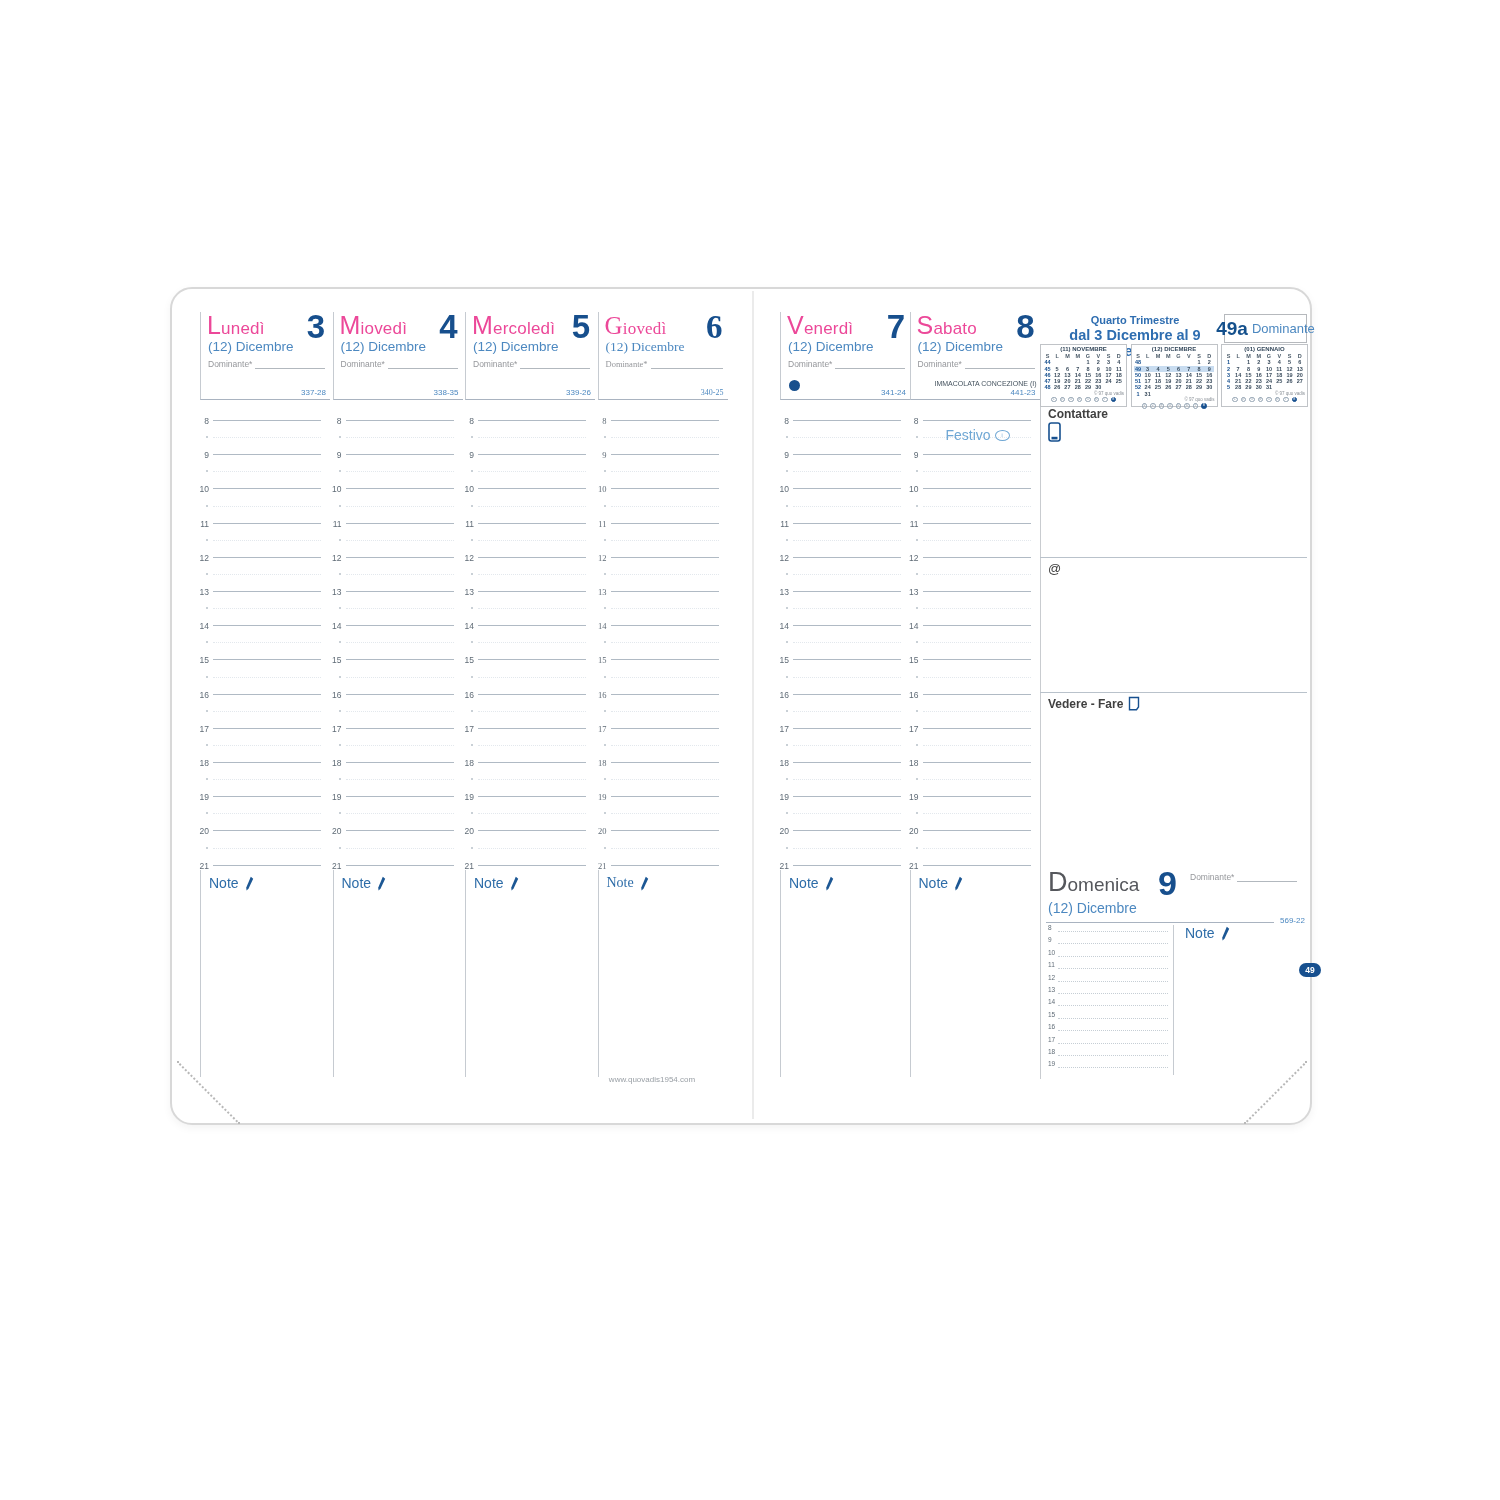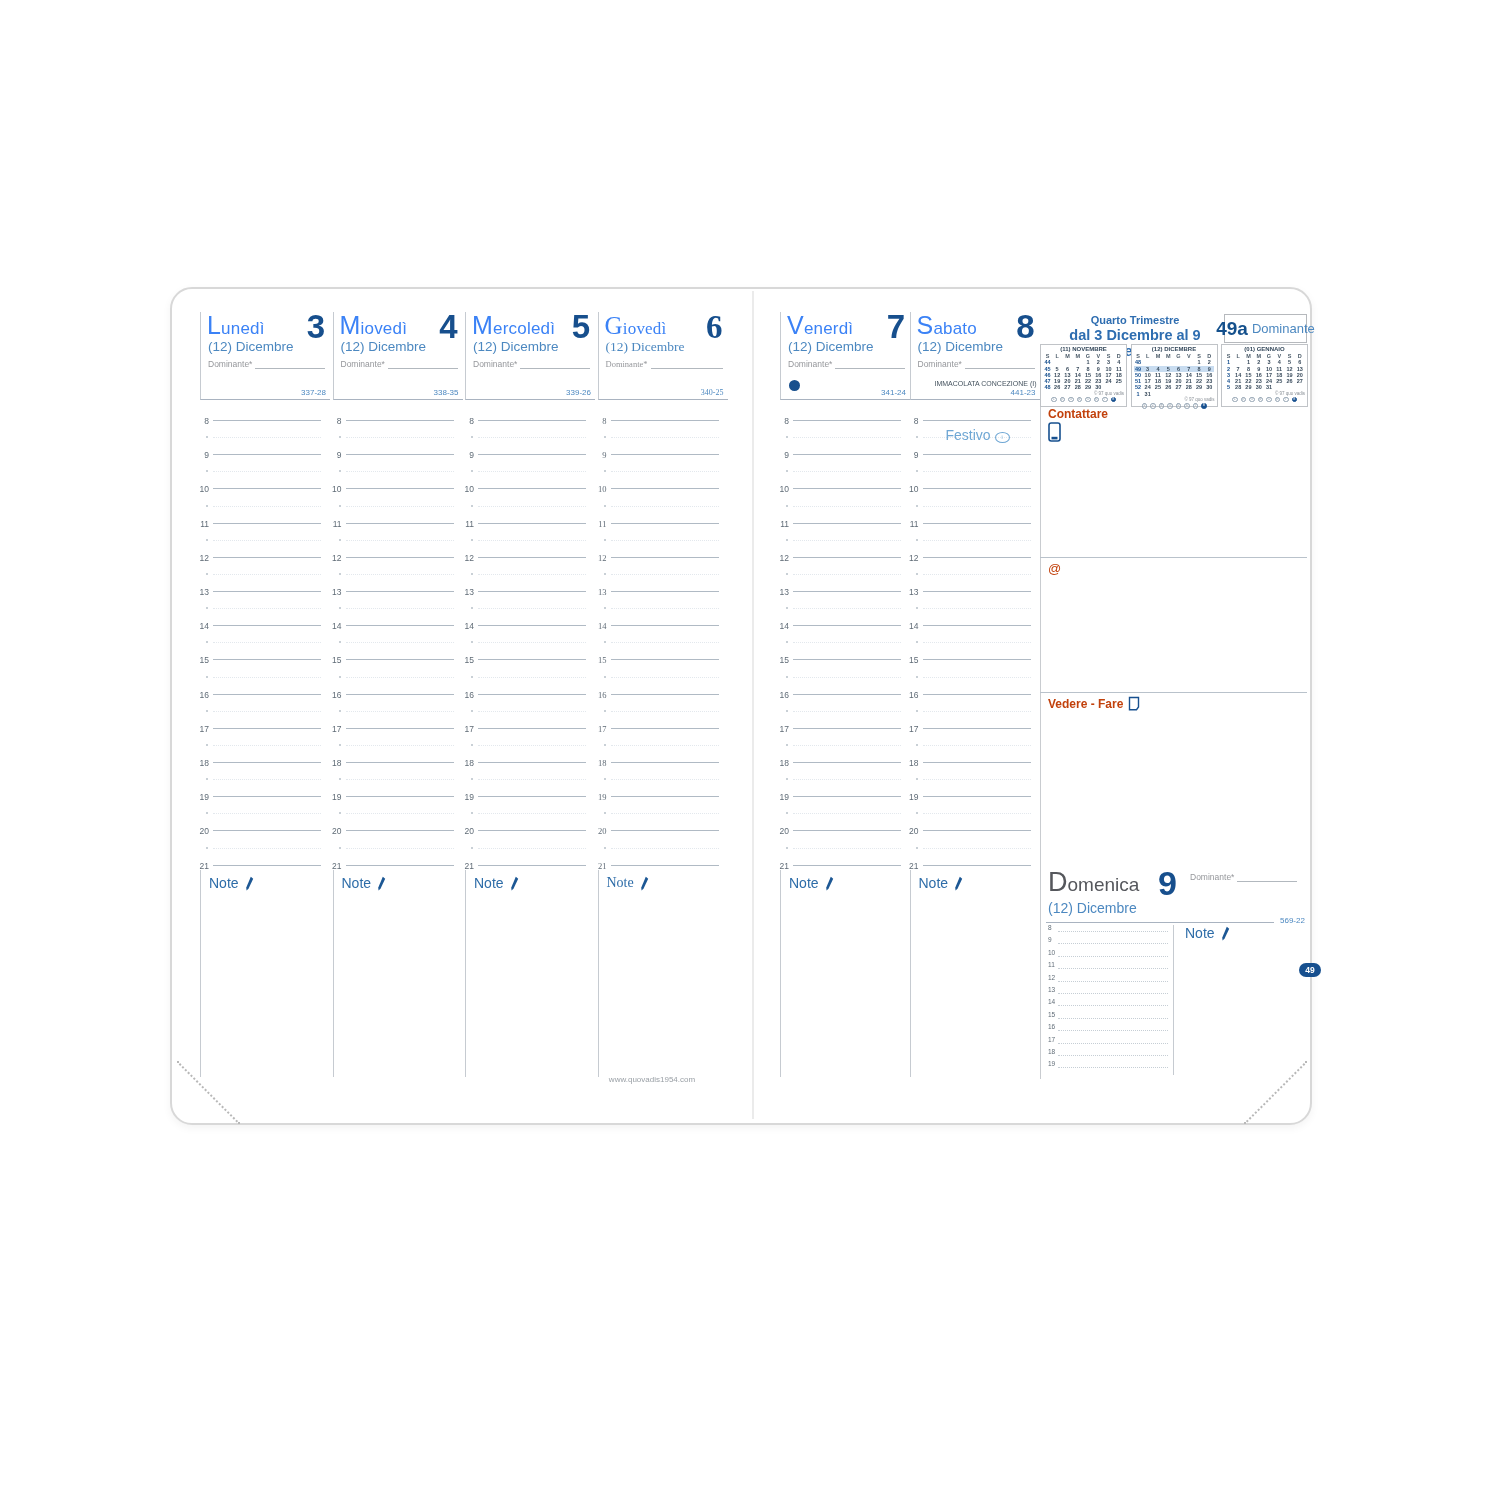--- a/index.html
+++ b/index.html
@@ -6,42 +6,42 @@
   #canvas{position:relative;width:1500px;height:1500px;background:#ffffff;overflow:hidden;
           font-family:"Liberation Sans",sans-serif}
   #planner{position:absolute;left:170px;top:287px;width:1138px;height:834px;background:#fff;
            border:2px solid #d8d8d8;border-radius:22px;box-shadow:0 3px 8px rgba(0,0,0,.05);overflow:visible}
   .fold{position:absolute;left:580px;top:2px;width:2px;height:828px;background:#ebebeb}
 
   
   .daycol{position:absolute;top:0;width:130px;height:800px}
   .dayhead{position:absolute;top:23px;left:0;width:130px;height:88px;
            border-left:1px solid #c6cbd1;border-bottom:1px solid #a9b3c0;box-sizing:border-box}
-  .dn{position:absolute;top:1px;left:6px;color:#3b82f6;font-size:17px;white-space:nowrap;letter-spacing:.2px}
+  .dn{position:absolute;top:1px;left:6px;color:#ec4899;font-size:17px;white-space:nowrap;letter-spacing:.2px}
   .dn-first{font-size:25px;line-height:1}
   .dnum{position:absolute;top:-3px;right:5px;font-size:33px;font-weight:bold;color:#174f8d;line-height:1.1}
   .dmonth{position:absolute;top:27px;left:7px;font-size:13.5px;color:#4c88c0;white-space:nowrap}
   .domrow{position:absolute;top:47px;left:7px;right:5px;display:flex;align-items:flex-end}
   .domlabel{font-size:8.5px;color:#95979b;white-space:nowrap}
   .domline{flex:1;border-bottom:1px solid #b2b8be;margin-left:3px;height:9px}
   .dcode{position:absolute;right:4px;bottom:2px;font-size:8px;color:#4c88c0}
   .moondot{position:absolute;left:8px;bottom:8px;width:11px;height:11px;border-radius:50%;background:#174f8d}
   .holiday{position:absolute;right:3px;bottom:12px;font-size:7px;color:#44525e;white-space:nowrap}
 
   .grid{position:absolute;top:131px;left:0;width:130px}
   .hrow,.halfrow{position:absolute;left:-4px;width:130px;height:8px}
   .hnum{position:absolute;left:0;top:-4px;width:13px;text-align:right;font-size:8.5px;color:#5f6b76}
   .hline{position:absolute;left:17px;right:5px;top:0;border-top:1px solid #b0bac4}
   .halfdot{position:absolute;left:10px;top:-1px;width:2px;height:2px;border-radius:50%;background:#b7c0c8}
   .halfline{position:absolute;left:17px;right:5px;top:0;border-top:1px dotted #e3e8ed}
 
   .notebox{position:absolute;top:581px;left:0;width:130px;height:207px;border-left:1px solid #c6cbd1;box-sizing:border-box}
   .notelabel{position:absolute;top:5px;left:8px;font-size:14px;color:#2d6ca8;display:flex;align-items:center;gap:6px}
 
-  .festivo{position:absolute;left:36px;top:138px;font-size:14px;color:#6fa7d4;display:flex;align-items:flex-end;gap:4px}
+  .festivo{position:absolute;left:36px;top:138px;font-size:14px;color:#6fa7d4;display:flex;align-items:center;gap:4px}
   .fest-oval{display:inline-flex;align-items:center;justify-content:center;width:13px;height:9px;
              border:1px solid #6fa7d4;border-radius:50%;font-size:5px;line-height:1;color:#6fa7d4}
 
   
   .qheader{position:absolute;left:868px;top:25px;width:190px;text-align:center;color:#2e6db0}
   .quarter{font-size:11px;font-weight:bold}
   .range{font-size:14.5px;font-weight:bold;margin-top:1px}
   .weekbox{position:absolute;left:1052px;top:25px;width:83px;height:29px;border:1px solid #b6b9bd;
            display:flex;align-items:center;justify-content:center;gap:4px;box-sizing:border-box;background:#fff}
   .wk{font-size:19px;font-weight:bold;color:#14508c}
@@ -59,21 +59,21 @@
   .mcfoot{font-size:4.5px;color:#8a9097;text-align:right;line-height:5px;white-space:nowrap}
   .mccircles{display:flex;justify-content:center;gap:3px;margin-top:1px}
   .mccircle{width:5.5px;height:5.5px;border:1px solid #93a3b2;border-radius:50%;font-size:3.8px;line-height:1;
             color:#93a3b2;display:flex;align-items:center;justify-content:center;box-sizing:border-box}
   .mccircle.filled{background:#17508f;border-color:#17508f;color:#fff}
 
   
   .rborder{position:absolute;left:868px;top:117px;width:1px;height:673px;background:#c9ccd0}
   .divider{position:absolute;left:868px;width:267px;border-top:1px solid #b9c2cb}
   #div1{top:268px} #div2{top:403px}
-  .seclabel{position:absolute;color:#c2410c;font-weight:bold;white-space:nowrap}
+  .seclabel{position:absolute;color:#404040;font-weight:bold;white-space:nowrap}
   #contattareLabel{left:876px;top:118px;font-size:12px}
   #phoneIcon{position:absolute;left:876px;top:133px}
   #atLabel{left:876px;top:272px;font-size:13px;font-weight:normal}
   #vedereLabel{left:876px;top:407px;font-size:12px;display:flex;align-items:center;gap:5px}
 
   
   .sunbox{position:absolute;left:868px;top:578px;width:267px;height:212px}
   .sun-name{position:absolute;top:2px;left:8px;color:#55575c;font-size:19px;white-space:nowrap}
   .sun-first{font-size:27px;line-height:1}
   .sun-month{position:absolute;top:33px;left:8px;font-size:14px;color:#4c88c0}

